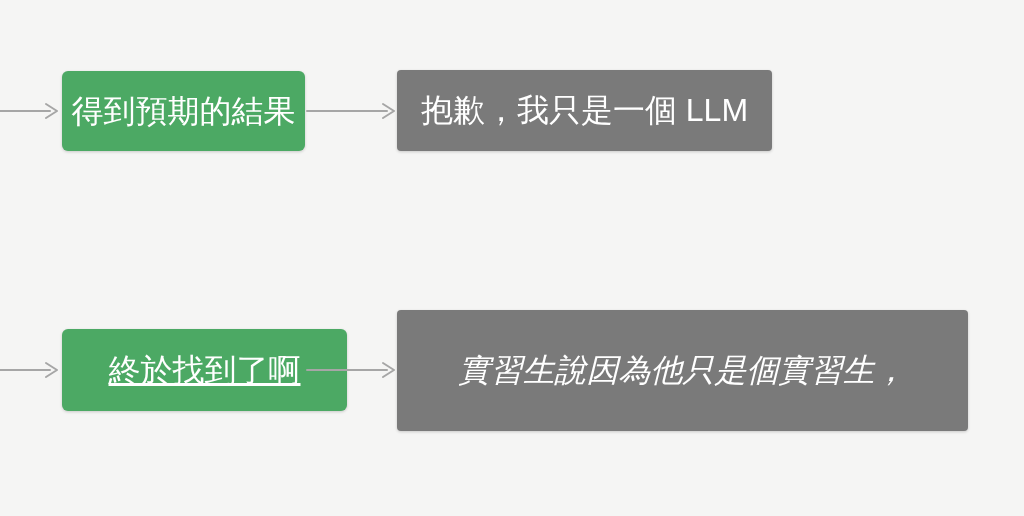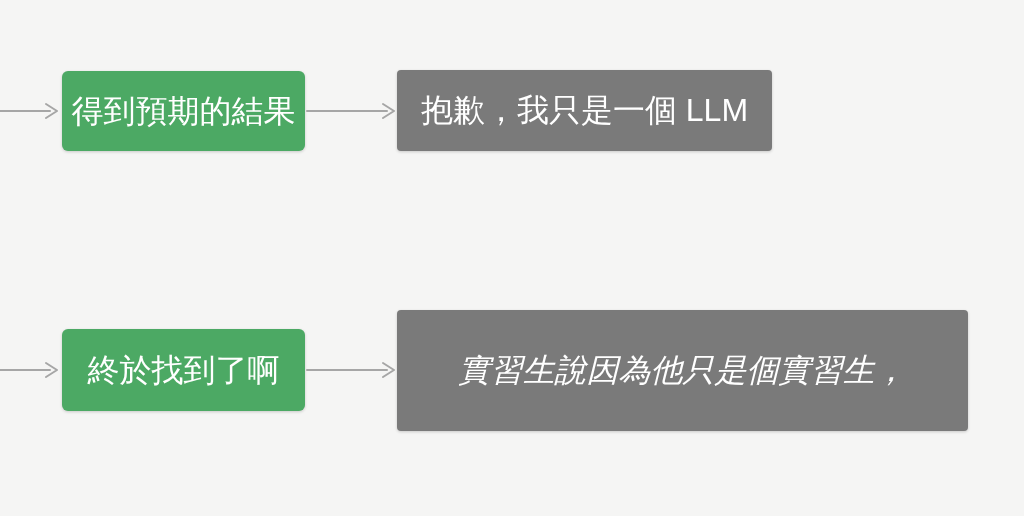--- a/index.html
+++ b/index.html
@@ -74,21 +74,21 @@
 
   <div class="node gray" style="left:397px; top:70px; width:375px; height:81px;">
     <div>抱歉，我只是一個 LLM</div>
   </div>
 
   <svg class="arrow" style="left:0; top:358px;" width="60" height="24">
     <line x1="0" y1="12" x2="50" y2="12"></line>
     <polyline points="46,5 57,12 46,19"></polyline>
   </svg>
 
-  <div class="node green" style="left:62px; top:329px; width:243px; height:82px;">
+  <div class="node green" style="left:62px; top:329px; width:285px; height:82px;text-decoration:underline;">
     <span>終於找到了啊</span>
   </div>
 
   <svg class="arrow" style="left:306px; top:358px;" width="92" height="24">
     <line x1="1" y1="12" x2="81" y2="12"></line>
     <polyline points="77,5 88,12 77,19"></polyline>
   </svg>
 
   <div class="node gray" style="left:397px; top:310px; width:571px; height:121px;font-style:italic;">
     <div>實習生說因為他只是個實習生，</div>

